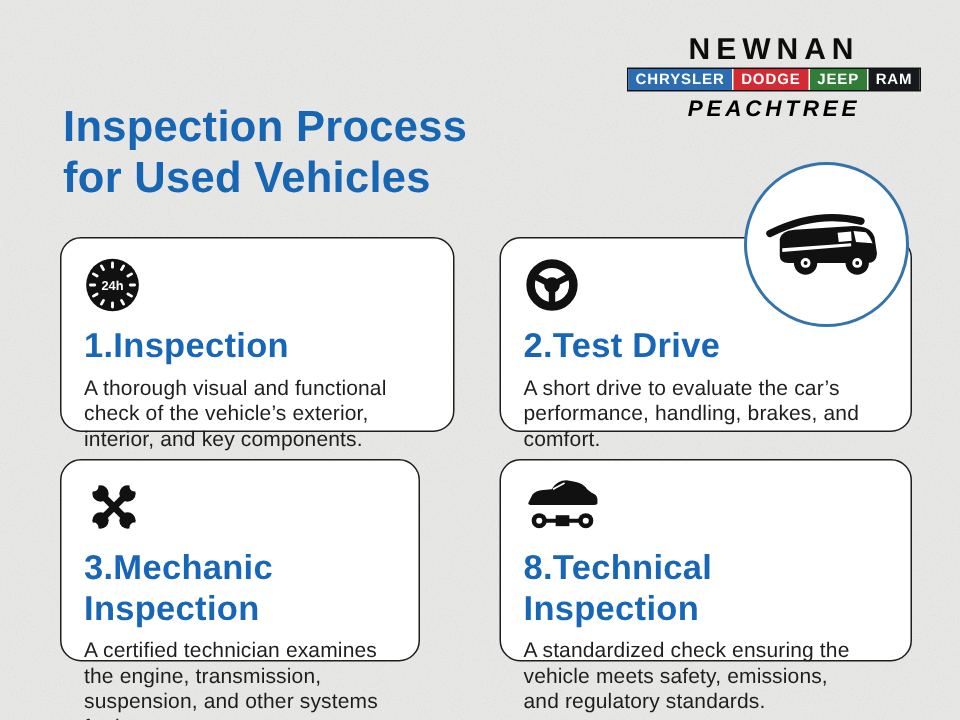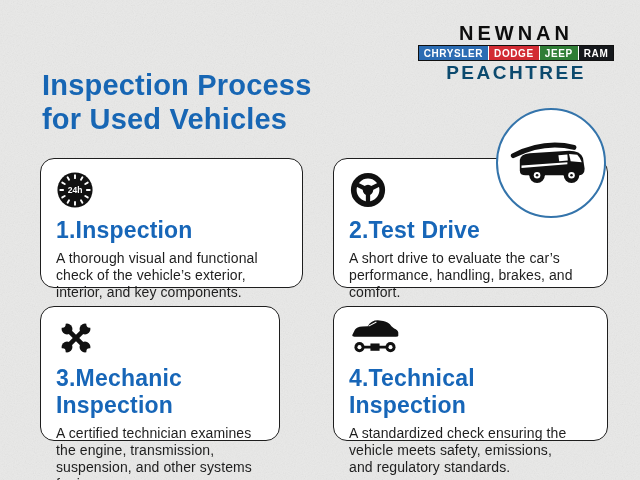--- a/index.html
+++ b/index.html
@@ -29,21 +29,21 @@
   }
   .brand-chip{
     color:#fff; font-size:10px; font-weight:bold; letter-spacing:.6px;
     padding:2.5px 5px; line-height:9px; white-space:nowrap;
   }
   .brand-chrysler{ background:#2b6cb3; }
   .brand-dodge{ background:#d22b33; }
   .brand-jeep{ background:#2f7d36; }
   .brand-ram{ background:#15181c; }
   .logo-location{
-    font-size:19px; font-weight:bold; color:#0c4a6e; letter-spacing:2.5px; line-height:22px;
+    font-size:15px; font-weight:bold; color:#000000; letter-spacing:2.5px; line-height:22px;font-style:italic;
   }
 
   
   .hero-circle{
     position:absolute; left:496px; top:108px; width:110px; height:110px;
     background:#fff; border:2px solid #3474ab; border-radius:50%;
     display:flex; align-items:center; justify-content:center; z-index:5;
   }
 
   
@@ -180,17 +180,17 @@
         <path d="M3 20 L6 14 Q8 11 14 10.5 L20 10 Q24 3.5 31 3.5 L37 4.5 Q43 5.5 46 10 L49 12.5 Q53 14 53.5 17 L53.5 20.5 Q53.5 21.5 51 21.5 L5.5 21.5 Q3 21.5 3 20 Z" fill="#111"></path>
         <line x1="21" y1="10" x2="29.5" y2="5.5" stroke="#fff" stroke-width="1.2"></line>
         <line x1="8" y1="33" x2="48" y2="33" stroke="#111" stroke-width="3"></line>
         <rect x="23" y="29" width="10" height="8" fill="#111"></rect>
         <circle cx="11" cy="33" r="5.5" fill="#111"></circle>
           <circle cx="11" cy="33" r="2.2" fill="#fff"></circle>
         <circle cx="45" cy="33" r="5.5" fill="#111"></circle>
           <circle cx="45" cy="33" r="2.2" fill="#fff"></circle>
       </svg>
     </div>
-    <div class="card-title">4.Technical Inspection</div>
+    <div class="card-title">8.Technical Inspection</div>
     <div class="card-body">A standardized check ensuring the vehicle meets safety, emissions, and regulatory standards.</div>
   </div>
 
 </div>
 
 </body></html>

